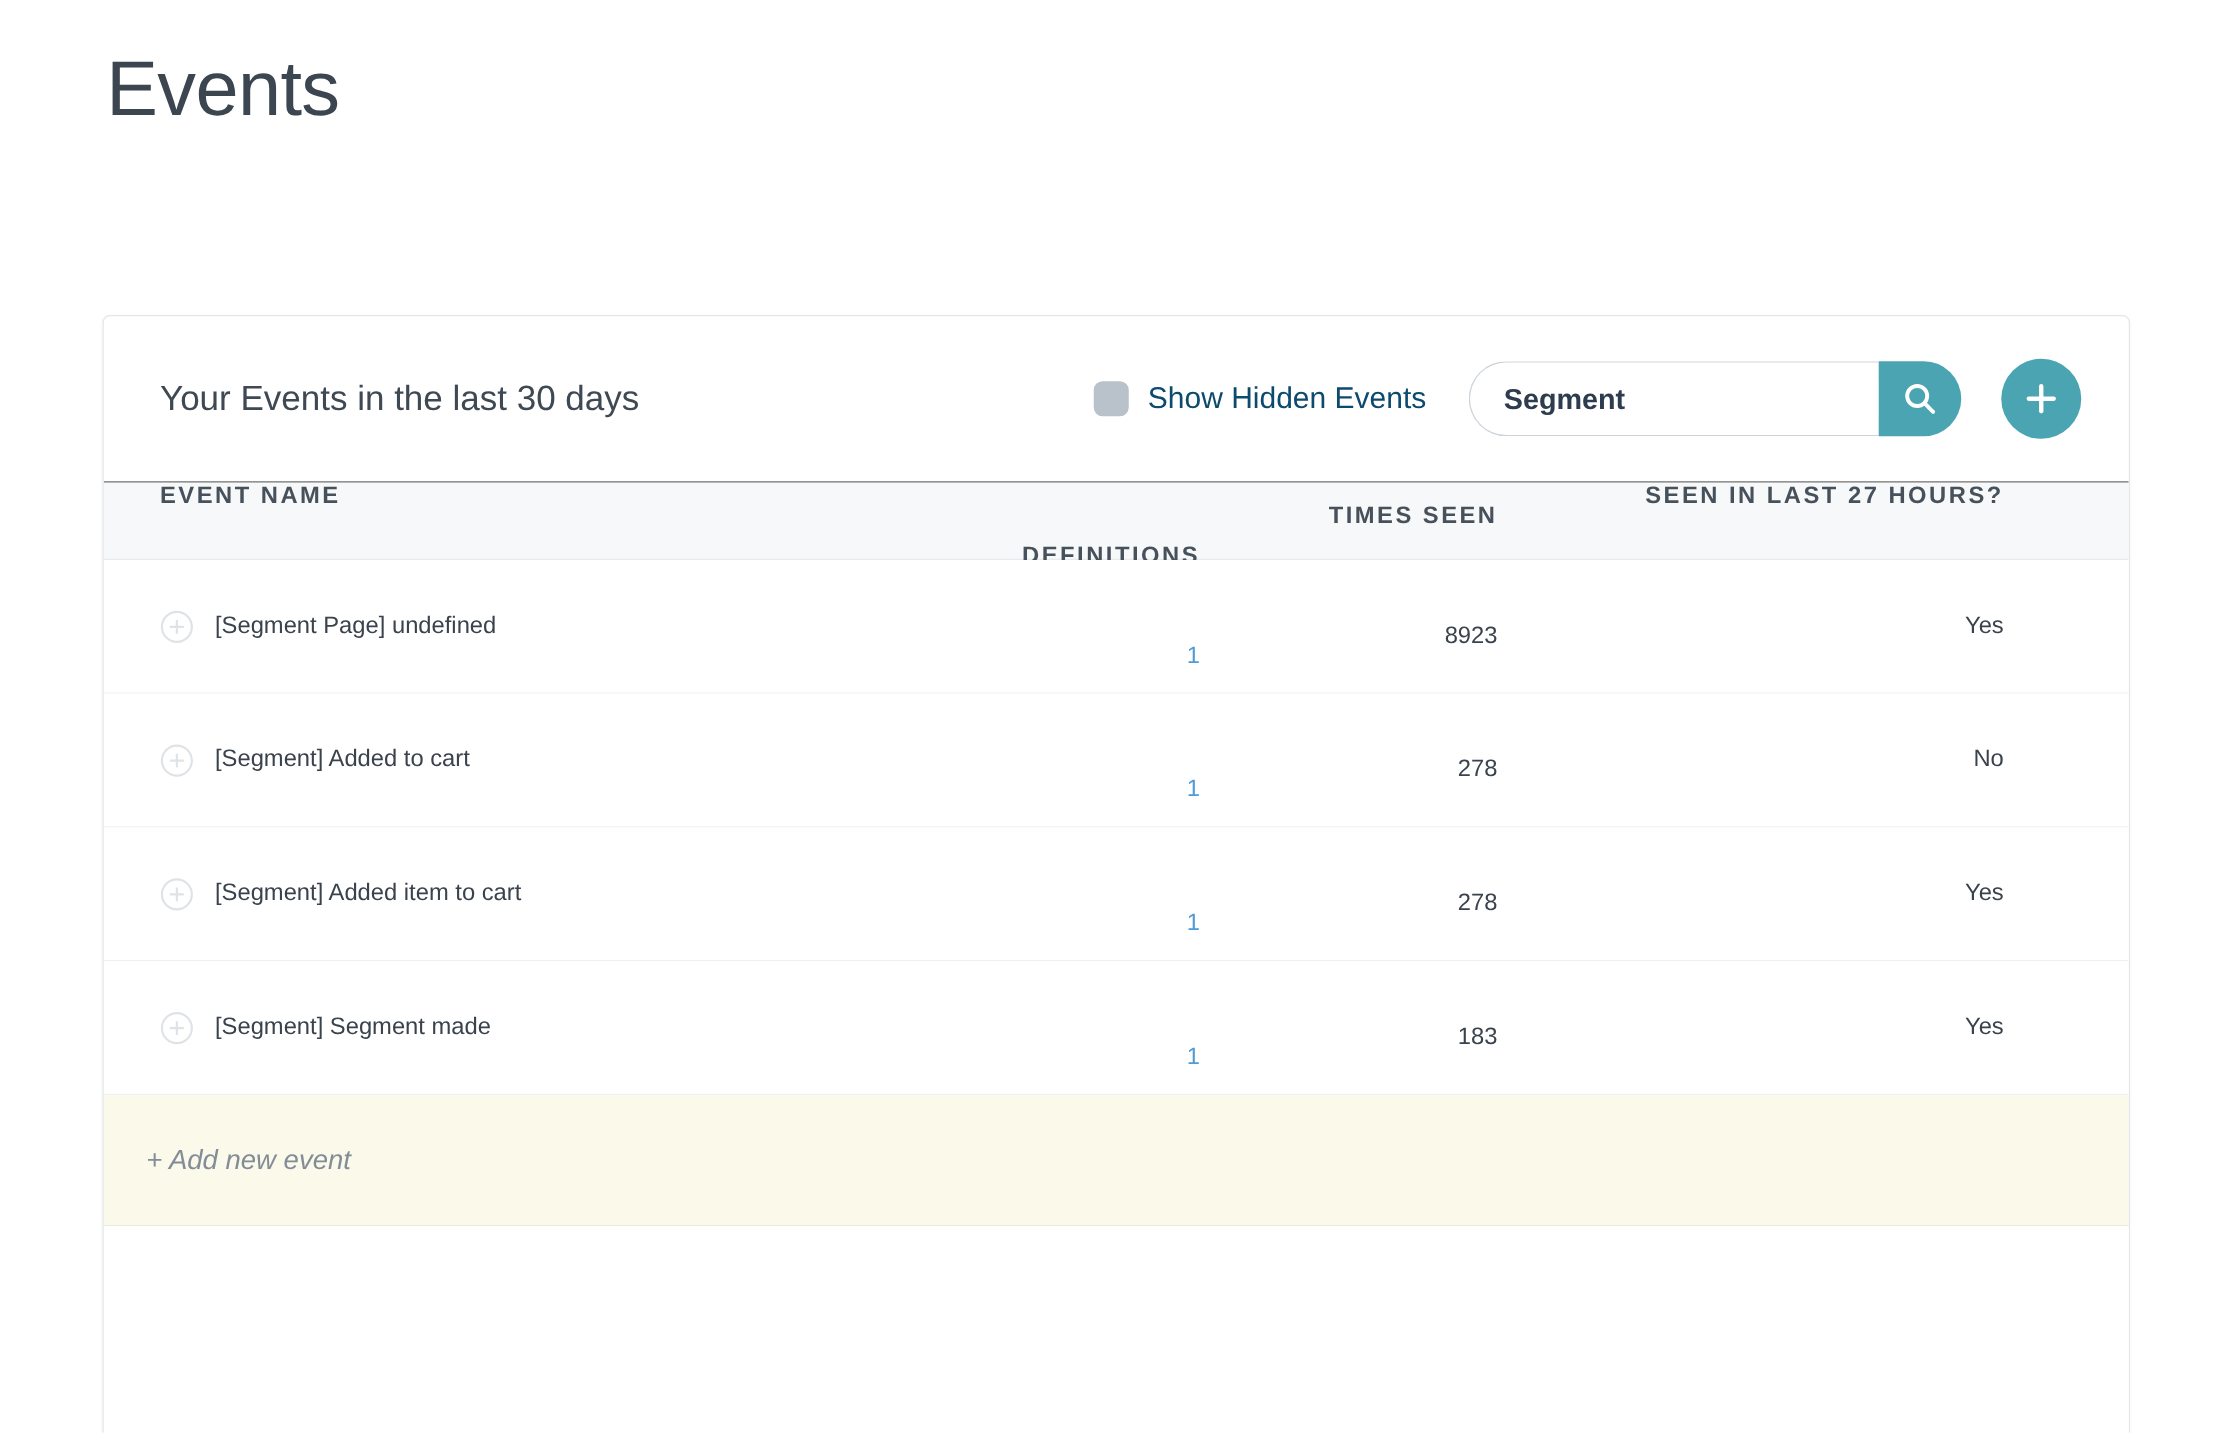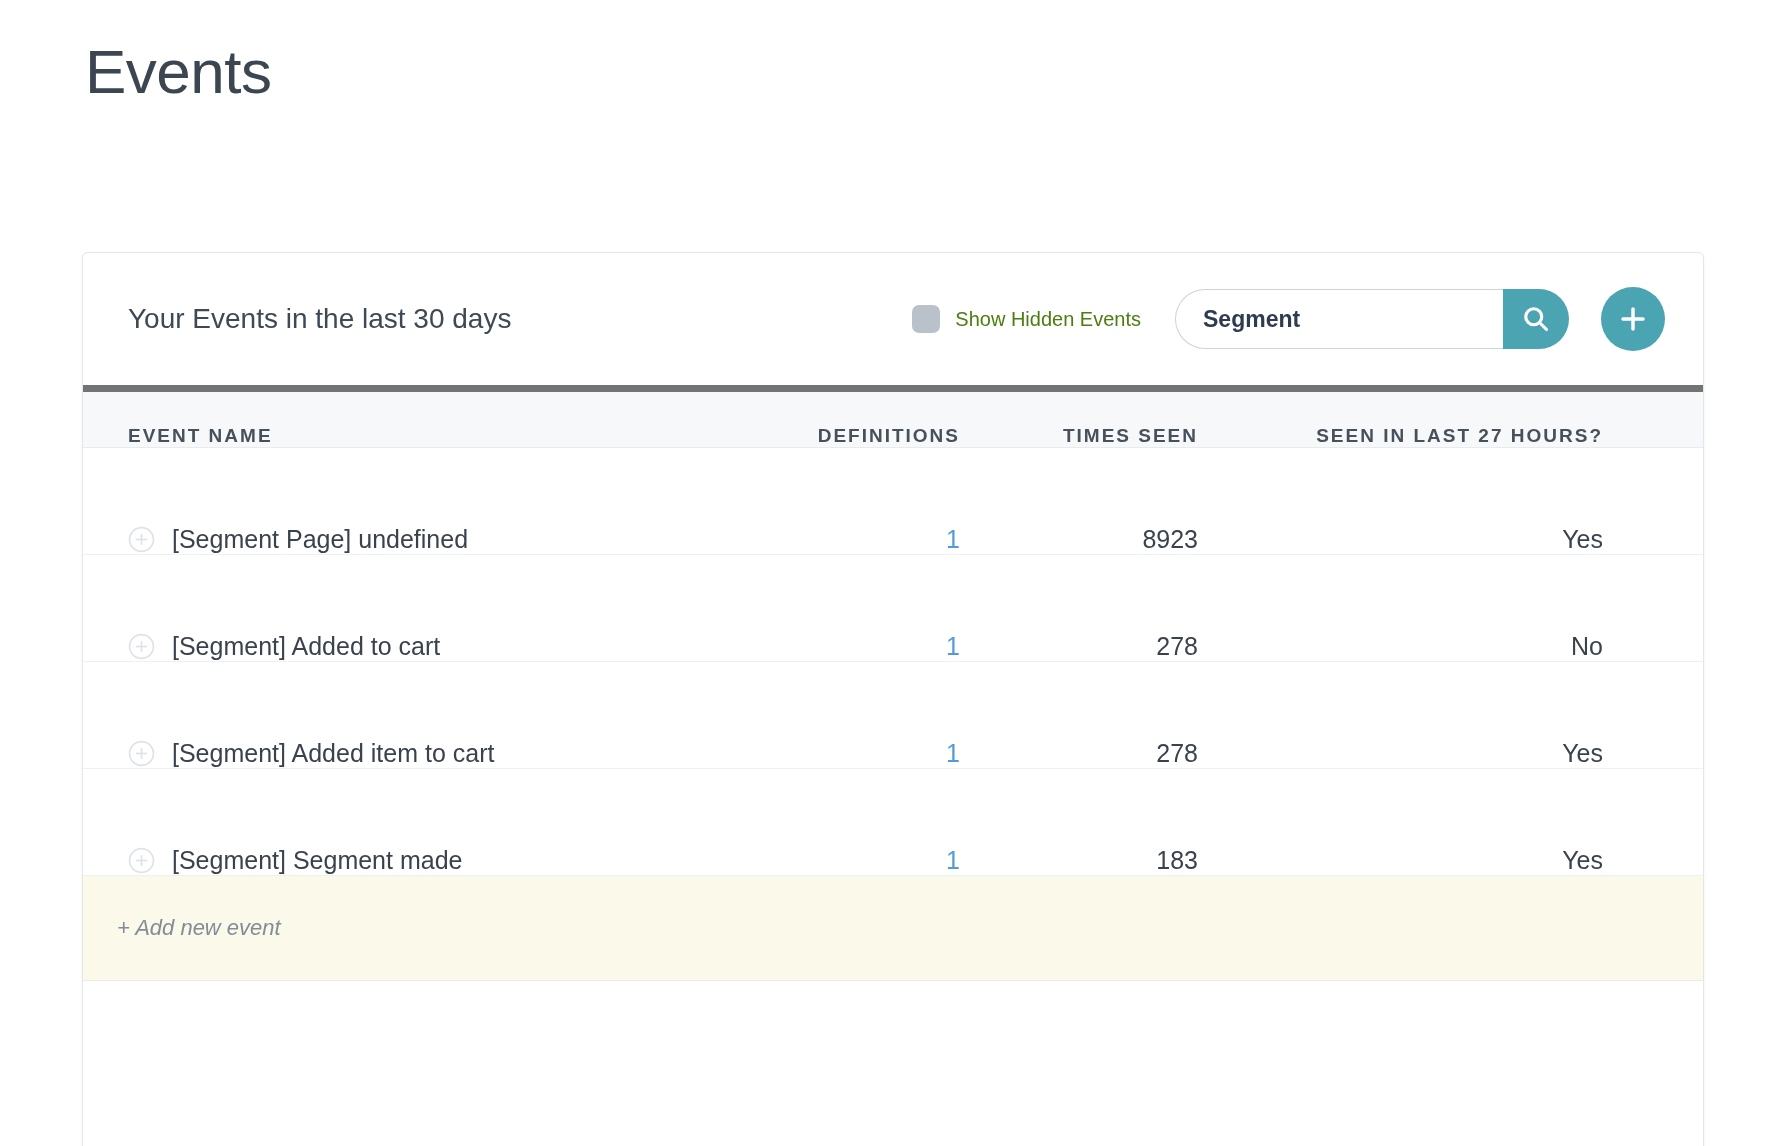--- a/index.html
+++ b/index.html
@@ -53,22 +53,22 @@
   .checkbox {
     width: 28px;
     height: 28px;
     border-radius: 7px;
     background: #b9c2ca;
     cursor: pointer;
     flex: 0 0 auto;
   }
   .checkbox-label {
     margin-left: 15px;
-    font-size: 20px;
-    color: #4d7c0f;
+    font-size: 24px;
+    color: #0c4a6e;
     white-space: nowrap;
   }
   .search-wrap {
     margin-left: 34px;
     display: flex;
     align-items: stretch;
     height: 60px;
   }
   .search-input {
     width: 328px;
@@ -104,42 +104,42 @@
     display: flex;
     align-items: center;
     justify-content: center;
     cursor: pointer;
     flex: 0 0 auto;
   }
   .thead {
     height: 63px;
     flex: 0 0 auto;
     background: #f6f8f9;
-    border-top: 7px solid #737373;
+    border-top: 1px solid #737373;
     border-bottom: 1px solid #e8ebed;
     display: flex;
-    align-items: flex-end;
+    align-items: flex-start;
     padding: 0 100px 0 45px;
     font-size: 19px;
     font-weight: 700;
     letter-spacing: 2px;
     color: #47515b;
   }
   .c-name  { flex: 1 1 auto; min-width: 0; }
   .c-def   { width: 200px; text-align: right; flex: 0 0 auto; margin-top: 48px; }
   .c-times { width: 238px; text-align: right; flex: 0 0 auto; margin-top: 16px; }
   .c-seen  { width: 405px; text-align: right; flex: 0 0 auto; }
   .row {
     height: 107px;
     flex: 0 0 auto;
     display: flex;
-    align-items: flex-end;
+    align-items: center;
     padding: 0 100px 0 45px;
     border-bottom: 1px solid #eef1f3;
-    font-size: 25px;
+    font-size: 19px;
     color: #3a434d;
     background: #ffffff;
     cursor: pointer;
   }
   .row .c-name {
     display: flex;
     align-items: center;
     gap: 17px;
   }
   .expand-icon { width: 27px; height: 27px; flex: 0 0 auto; }

